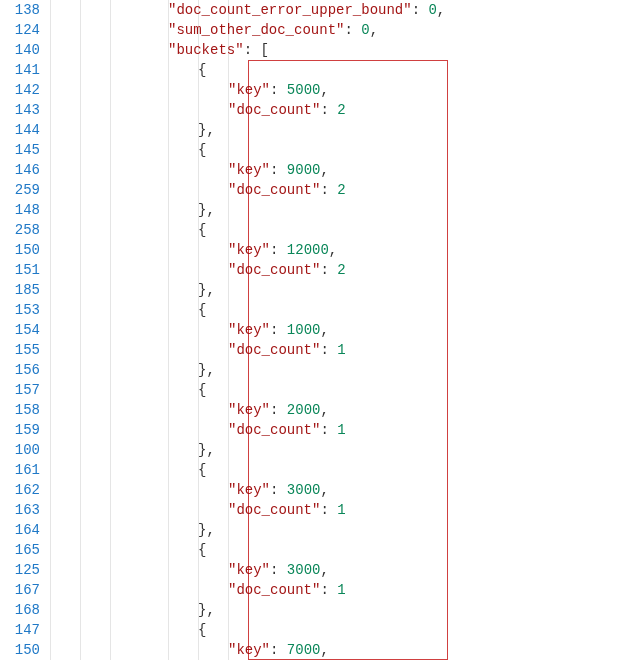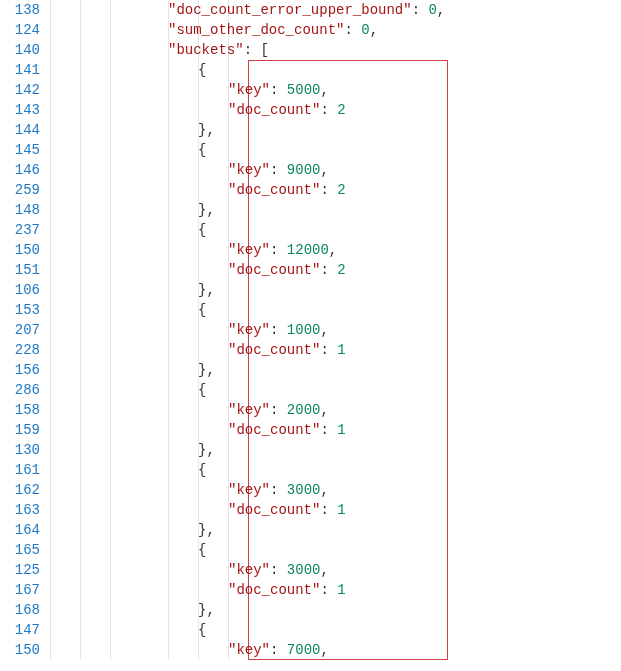--- a/index.html
+++ b/index.html
@@ -68,32 +68,32 @@
       <div class="ln">124</div>
       <div class="ln">140</div>
       <div class="ln">141</div>
       <div class="ln">142</div>
       <div class="ln">143</div>
       <div class="ln">144</div>
       <div class="ln">145</div>
       <div class="ln">146</div>
       <div class="ln">259</div>
       <div class="ln">148</div>
-      <div class="ln">237</div>
+      <div class="ln">258</div>
       <div class="ln">150</div>
       <div class="ln">151</div>
-      <div class="ln">106</div>
+      <div class="ln">185</div>
       <div class="ln">153</div>
-      <div class="ln">207</div>
-      <div class="ln">228</div>
+      <div class="ln">154</div>
+      <div class="ln">155</div>
       <div class="ln">156</div>
-      <div class="ln">286</div>
+      <div class="ln">157</div>
       <div class="ln">158</div>
       <div class="ln">159</div>
-      <div class="ln">130</div>
+      <div class="ln">100</div>
       <div class="ln">161</div>
       <div class="ln">162</div>
       <div class="ln">163</div>
       <div class="ln">164</div>
       <div class="ln">165</div>
       <div class="ln">125</div>
       <div class="ln">167</div>
       <div class="ln">168</div>
       <div class="ln">147</div>
       <div class="ln">150</div>

